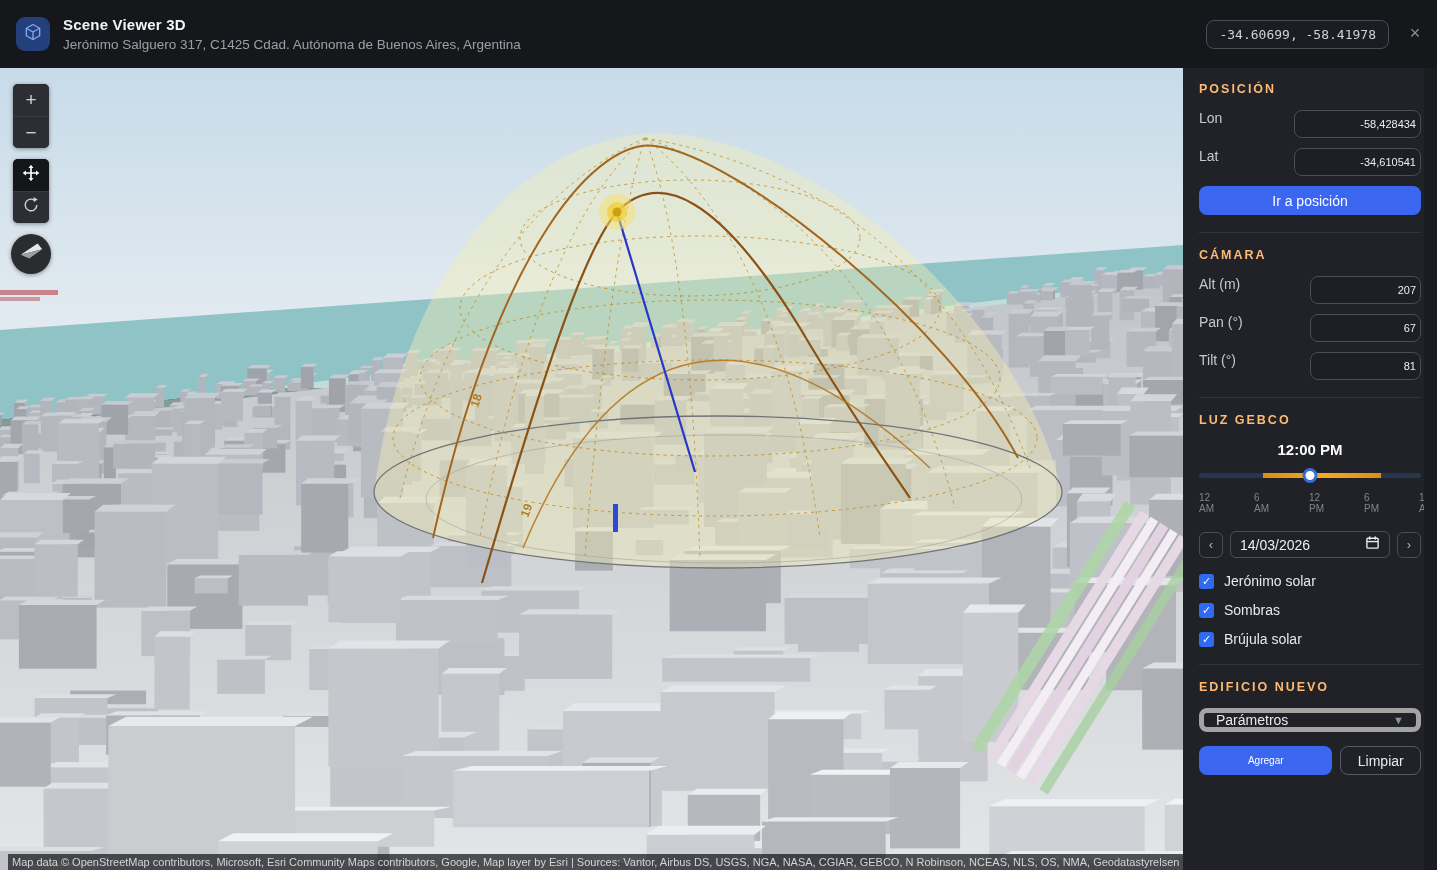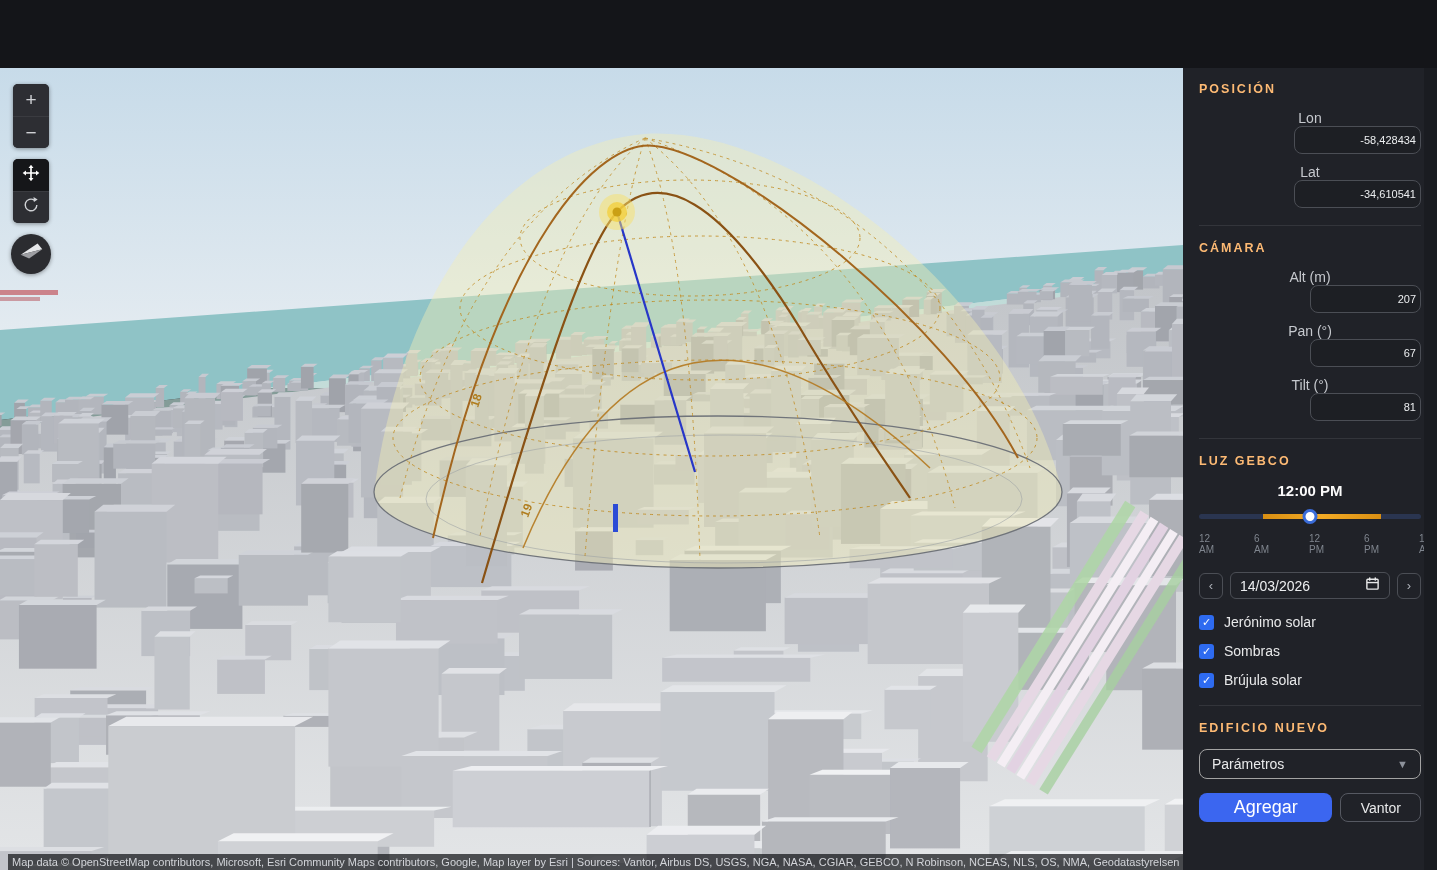--- a/index.html
+++ b/index.html
@@ -40,21 +40,21 @@
     display:flex; align-items:center; justify-content:center; margin-left:-2px;
     box-shadow:0 1px 4px rgba(0,0,0,.4); cursor:pointer; }
 
   
   .sidebar { position:absolute; left:1183px; top:68px; width:254px; height:802px;
     background:#202228; color:#e8e9ea; padding:14px 16px 10px 16px; overflow:hidden; }
   .scrolltrack { position:absolute; right:0; top:0; width:13px; height:100%;
     background:#1a1c21; }
   .sec-title { color:#fdba74; font-size:12.5px; font-weight:700; letter-spacing:2px;
     margin-bottom:14px; }
-  .row { display:flex; align-items:center; margin-bottom:10px;flex-direction:column; }
+  .row { display:flex; margin-bottom:10px; }
   .row .lbl { color:#c6c9ce; font-size:14px; }
   .field { margin-left:auto; background:#1d1f24; border:1px solid #4b4e55; border-radius:8px;
     color:#eceef0; font-size:11px; text-align:right; padding:0 4px; height:28px;
     font-family:"Liberation Sans", sans-serif; }
   .field.w127 { width:127px; } .field.w111 { width:111px; }
   .btn-primary { display:block; width:100%; height:29px; background:#3b66f0; color:#fff;
     border:none; border-radius:8px; font-size:14px; font-family:"Liberation Sans",sans-serif;
     cursor:pointer; margin-top:4px; }
   .divider { border:none; border-top:1px solid #33353b; margin:17px 0 15px 0; }
 
@@ -78,35 +78,51 @@
     color:#aeb2b9; font-size:13px; display:flex; align-items:center; justify-content:center; cursor:pointer; }
   .date-field { flex:1 1 auto; margin:0 7px; height:27px; border:1px solid #4b4e55; border-radius:6px;
     display:flex; align-items:center; padding:0 9px; cursor:pointer;gap:36px; }
   .date-text { color:#eceef0; font-size:14px; flex:1 1 auto; }
 
   .chk-row { display:flex; align-items:center; margin-bottom:13px; cursor:pointer; }
   .chk { width:15px; height:15px; border-radius:3px; background:#2e6bf0; color:#fff;
     font-size:11px; line-height:15px; text-align:center; margin-right:10px; flex:0 0 auto; }
   .chk-lbl { color:#e8e9ea; font-size:14px; }
 
-  .dropdown { height:30px; border:1px solid #a3a3a3; border-radius:8px; display:flex;
+  .dropdown { height:24px; border:5px solid #a3a3a3; border-radius:8px; display:flex;
     align-items:center; padding:0 12px; margin-bottom:14px; cursor:pointer; }
   .dropdown .dd-lbl { color:#e8e9ea; font-size:14px; flex:1 1 auto; }
   .dropdown .dd-arrow { color:#8d929b; font-size:11px; }
   .btn-row { display:flex; gap:8px; }
   .btn-add { flex:1.7; height:29px; background:#3b66f0; color:#fff; border:none; border-radius:8px;
-    font-size:18px; font-family:"Liberation Sans",sans-serif; cursor:pointer; }
+    font-size:10px; font-family:"Liberation Sans",sans-serif; cursor:pointer; }
   .btn-clear { flex:1; height:29px; background:transparent; color:#e8e9ea; border:1px solid #565962;
     border-radius:8px; font-size:14px; font-family:"Liberation Sans",sans-serif; cursor:pointer; }
 </style>
 </head>
 <body>
 
 <div class="app">
 
+  <div class="header">
+    <div class="app-icon">
+      <span>
+        <svg width="20" height="20" viewBox="0 0 24 24" fill="none" stroke="#85a8f5" stroke-width="1.6" stroke-linejoin="round">
+          <path d="M12 3 L20 7.5 V16.5 L12 21 L4 16.5 V7.5 Z"></path>
+          <path d="M4 7.5 L12 12 L20 7.5 M12 12 V21"></path>
+        </svg>
+      </span>
+    </div>
+    <div class="titles">
+      <div class="app-title">Scene Viewer 3D</div>
+      <div class="app-sub">Jerónimo Salguero 317, C1425 Cdad. Autónoma de Buenos Aires, Argentina</div>
+    </div>
+    <div class="coord-pill">-34.60699, -58.41978</div>
+    <div class="close-x">×</div>
+  </div>
 
   <div class="map">
     <svg class="scene" width="1183" height="802" viewBox="0 0 1183 802">
       <defs>
         <linearGradient id="skyg" x1="0" y1="0" x2="0" y2="1">
           <stop offset="0" stop-color="#c7dbe9"></stop>
             <stop offset="1" stop-color="#e9eef2"></stop>
         </linearGradient>
         <linearGradient id="groundg" x1="0" y1="0" x2="0" y2="1">
           <stop offset="0" stop-color="#c2c5c9"></stop>
@@ -1446,20 +1462,21 @@
 
     <div class="sec-title">POSICIÓN</div>
     <div class="row">
       <span class="lbl">Lon</span>
       <input class="field w127" value="-58,428434" style="">
     </div>
     <div class="row">
       <span class="lbl">Lat</span>
       <input class="field w127" value="-34,610541" style="">
     </div>
+    <button class="btn-primary">Ir a posición</button>
 
     <hr class="divider">
 
     <div class="sec-title">CÁMARA</div>
     <div class="row">
       <span class="lbl">Alt (m)</span>
       <input class="field w111" value="207" style="">
     </div>
     <div class="row">
       <span class="lbl">Pan (°)</span>
@@ -1526,18 +1543,18 @@
 
     <hr class="divider">
 
     <div class="sec-title">EDIFICIO NUEVO</div>
     <div class="dropdown">
       <span class="dd-lbl">Parámetros</span>
       <span class="dd-arrow">▼</span>
     </div>
     <div class="btn-row">
       <button class="btn-add">Agregar</button>
-      <button class="btn-clear">Vantor</button>
+      <button class="btn-clear">Limpiar</button>
     </div>
 
     <div class="scrolltrack"></div>
   </div>
 </div>
 
 </body></html>

